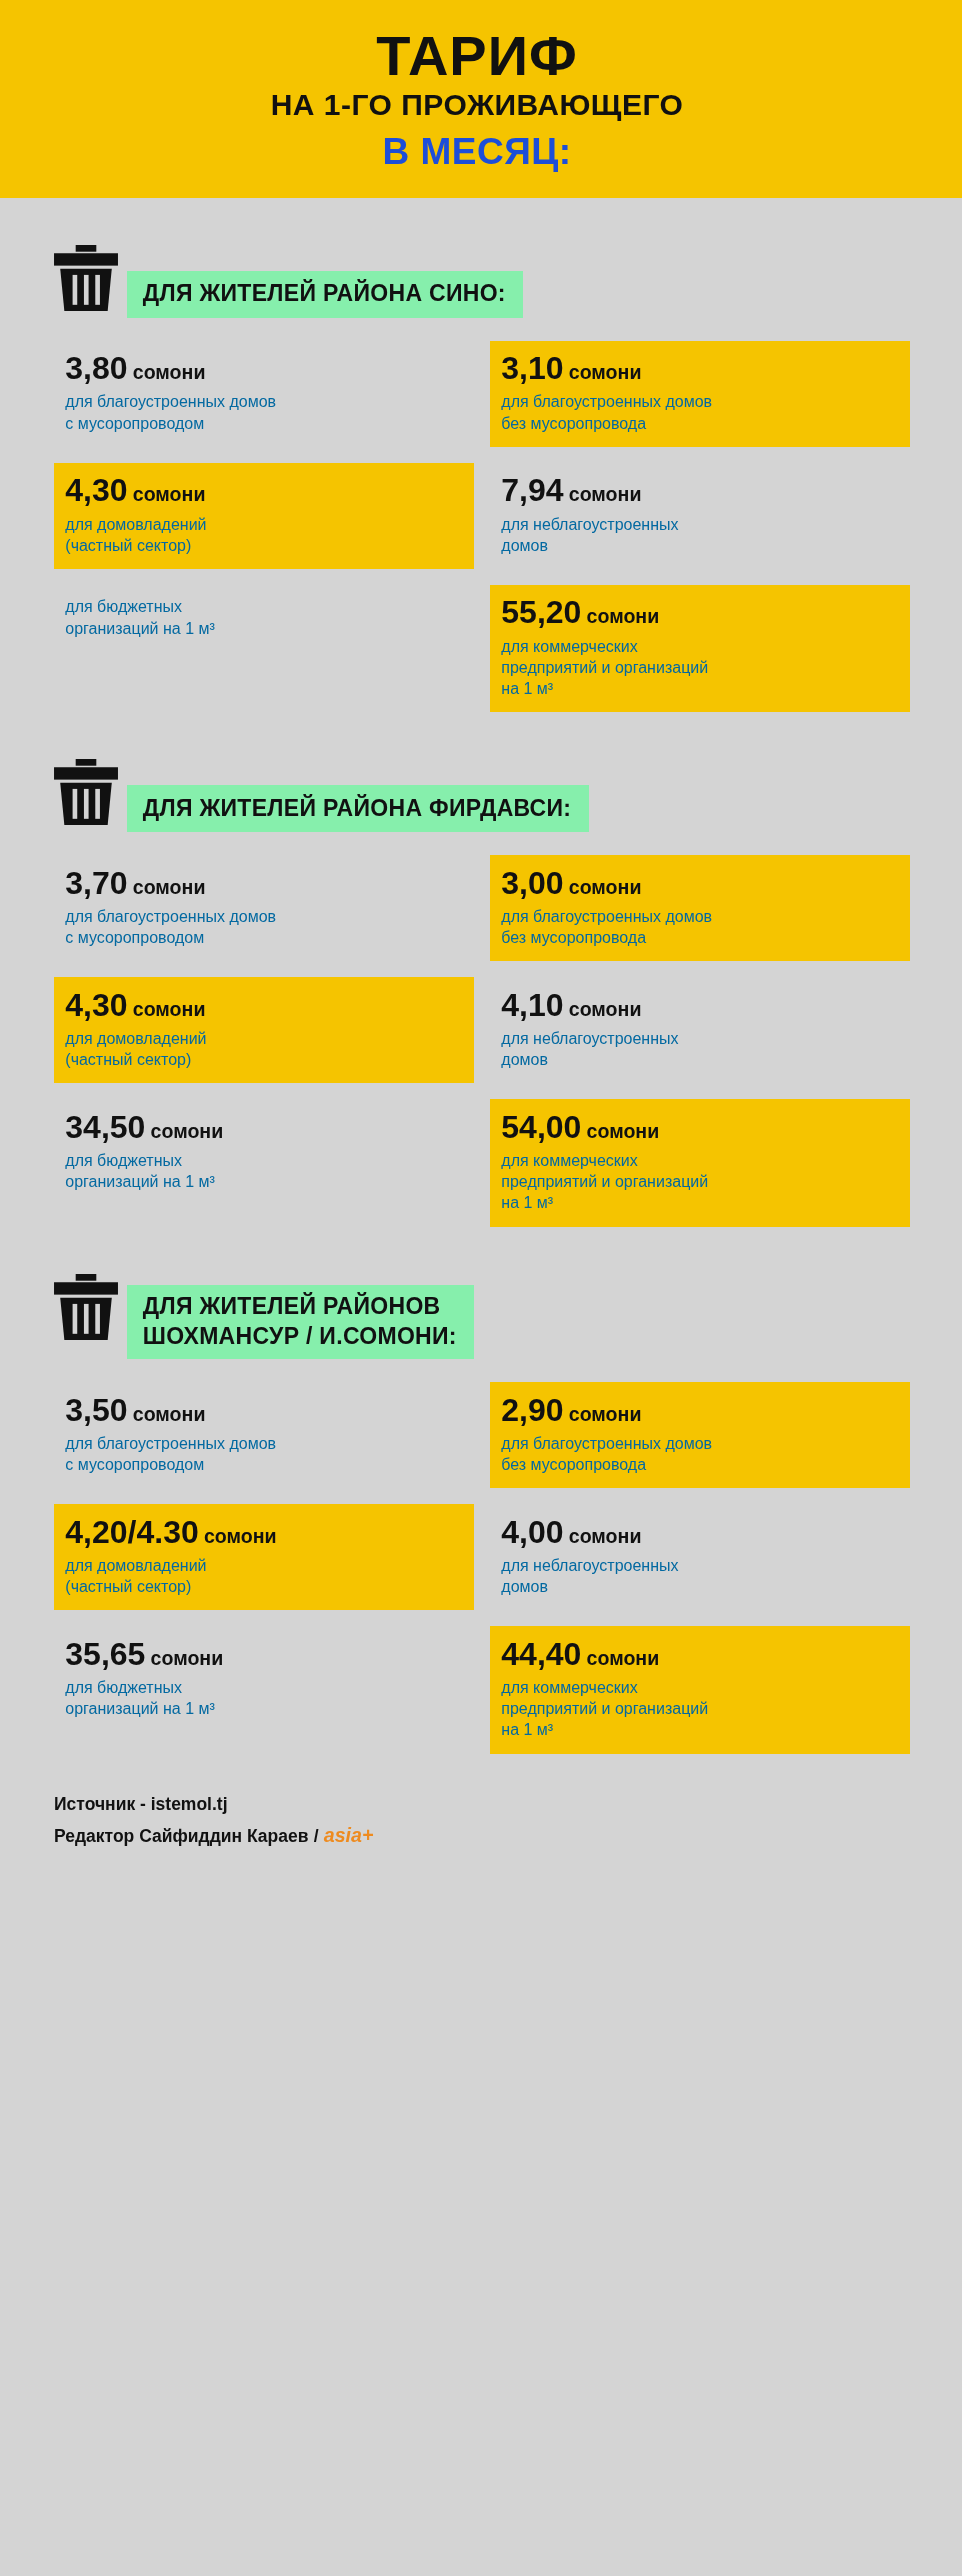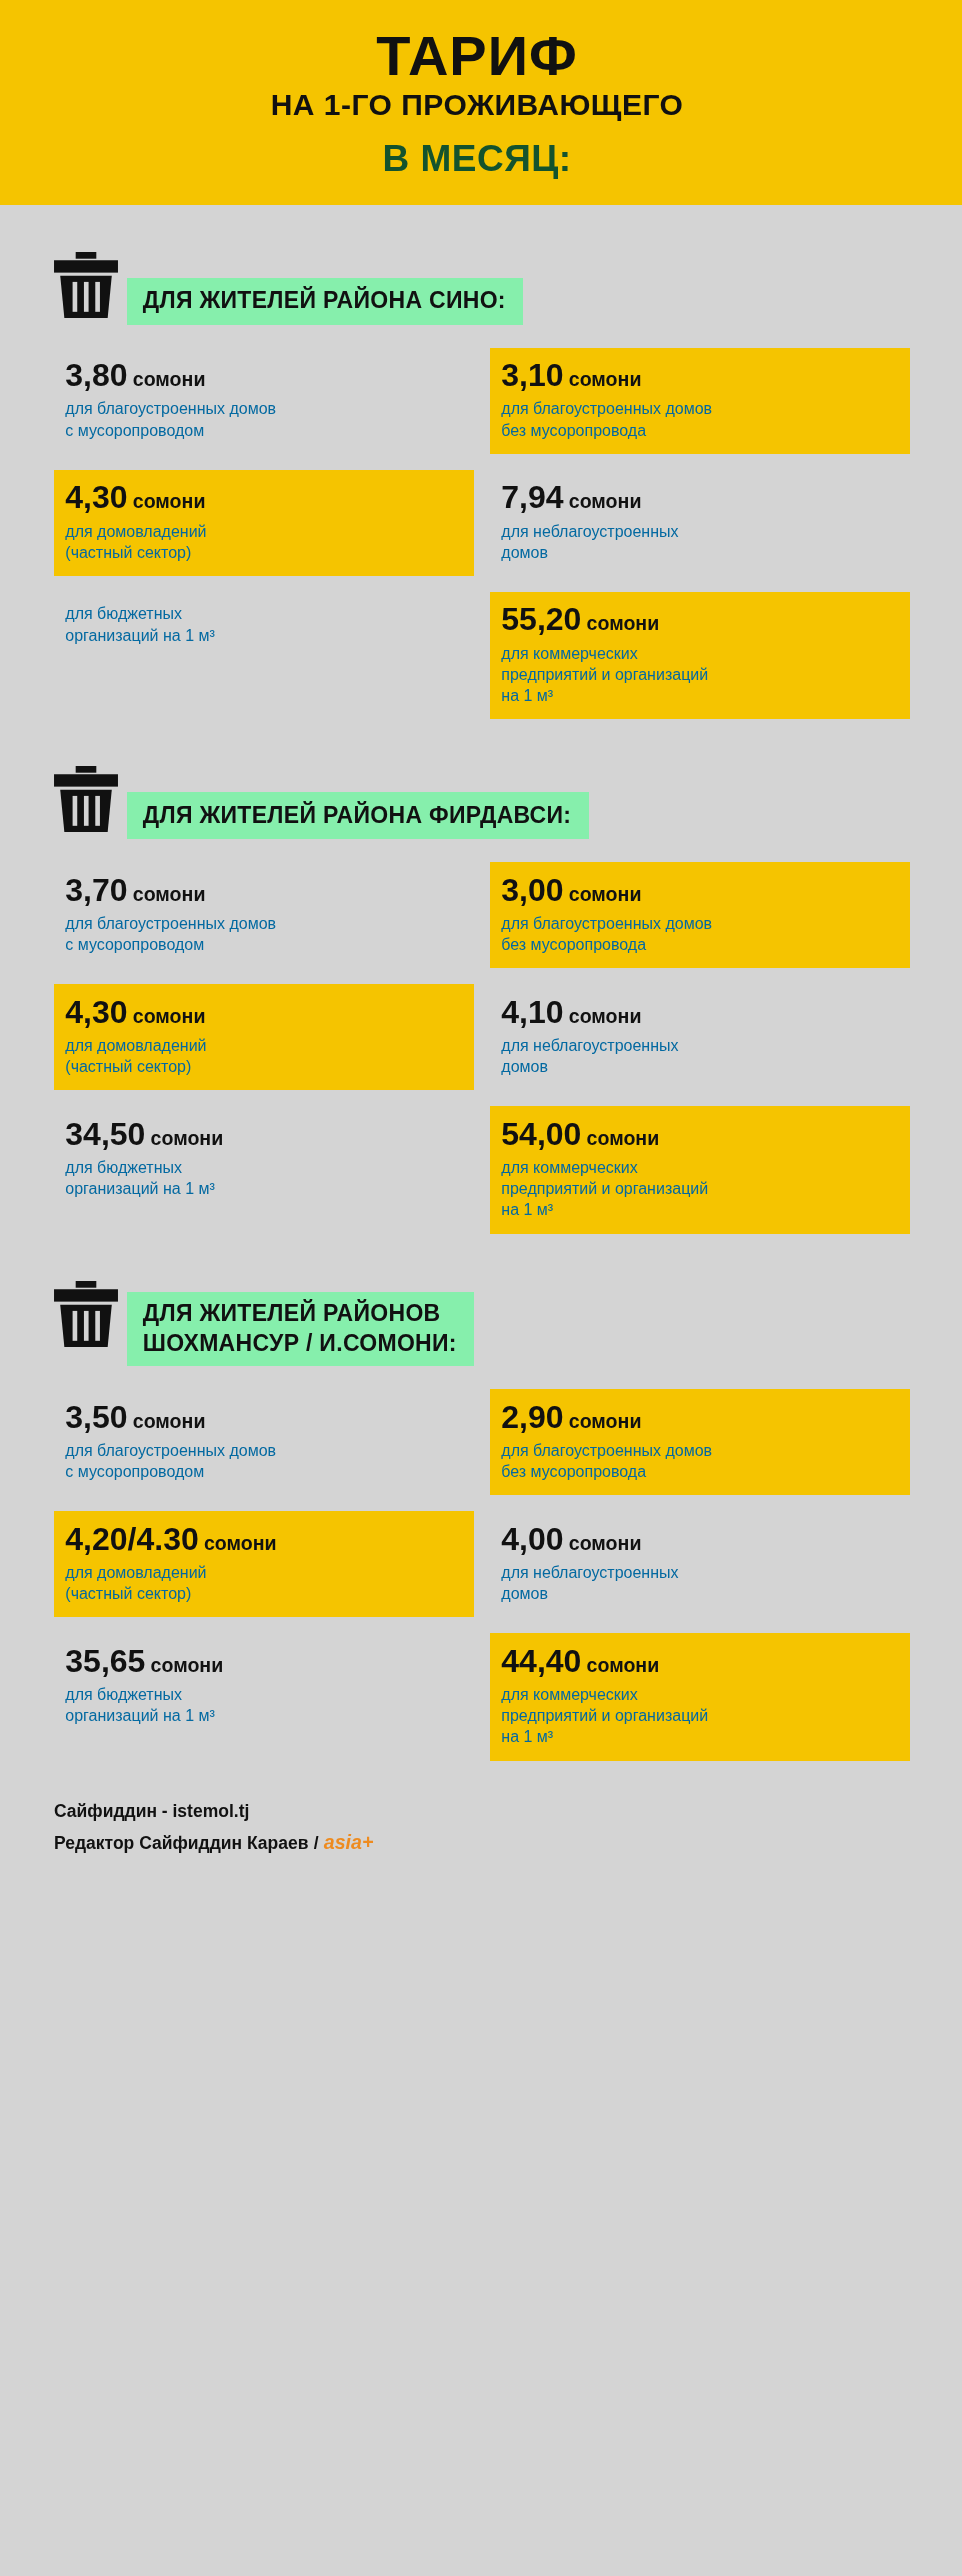--- a/index.html
+++ b/index.html
@@ -35,22 +35,22 @@
     font-weight: bold;
     letter-spacing: 0.5px;
     color: #111111;
     margin-top: 3.1px;
     line-height: 1.1;
   }
   .header .line3 {
     font-size: 37px;
     font-weight: bold;
     letter-spacing: 0.5px;
-    color: #14532d;
-    margin-top: 18px;
+    color: #1d4ed8;
+    margin-top: 11px;
     line-height: 1.1;
   }
 
   
   .section {
     padding: 0 0 0 0;
     margin-top: 44px;
   }
   .section-head {
     display: flex;
@@ -307,21 +307,21 @@
             <div class="amount-line"><span class="amount">44,40</span><span class="unit">сомони</span></div>
             <div class="desc">для коммерческих
 предприятий и организаций
 на 1 м³</div>
           </div>
         </div>
       </div>
     </div>
 
   <div class="footer">
-    <div class="src">Сайфиддин - istemol.tj</div>
+    <div class="src">Источник - istemol.tj</div>
     <div class="editor-row">
       <span>Редактор Сайфиддин Караев</span>
       <span class="slash">/</span>
       <span class="brand">asia+</span>
     </div>
   </div>
 
 </div>
 
 

